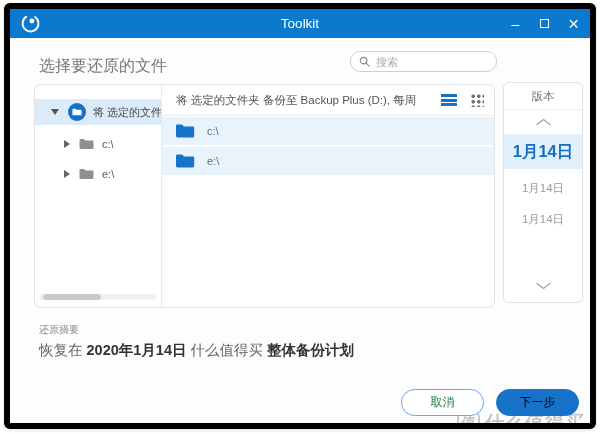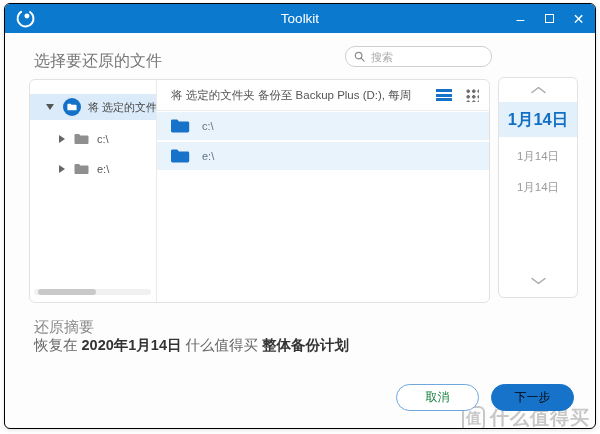--- a/index.html
+++ b/index.html
@@ -1,18 +1,18 @@
 <!DOCTYPE html>
 <html><head>
 <meta charset="utf-8">
 <style>
   * { margin:0; padding:0; box-sizing:border-box; }
   html,body { width:600px; height:434px; background:#fff; font-family:"Liberation Sans","DejaVu Sans",sans-serif; overflow:hidden; }
   .window { position:absolute; left:4px; top:3px; width:592px; height:426px; background:#fdfdfd;
-            border:1px solid #000000; border-radius:6px; overflow:hidden; box-shadow:0 1px 4px rgba(0,0,0,.12); }
+            border:6px solid #000000; border-radius:6px; overflow:hidden; box-shadow:0 1px 4px rgba(0,0,0,.12); }
 
   
   .titlebar { position:relative; height:29px; background:#0b79cd; display:flex; align-items:center; }
   .logo { margin-left:9px; width:23px; height:23px; flex:0 0 auto; }
   .win-title { position:absolute; left:0; right:0; text-align:center; color:#fff; font-size:13.5px; }
   .win-controls { position:absolute; right:2px; top:0; height:29px; display:flex; }
   .win-btn { width:29px; height:29px; display:flex; align-items:center; justify-content:center;
              color:#fff; font-size:14px; cursor:pointer; }
   .max-box { width:9px; height:9px; border:1.4px solid #fff; display:block; }
 
@@ -62,21 +62,21 @@
                   border:1px solid #e2e2e2; border-radius:6px; overflow:hidden; }
   .version-header { height:27px; border-bottom:1px solid #eee; display:flex; align-items:center; justify-content:center;
                     font-size:11.5px; color:#777; }
   .chev { display:flex; align-items:center; justify-content:center; height:24px; cursor:pointer; }
   .chev.down { position:absolute; left:0; right:0; bottom:4px; }
   .version-item { display:flex; align-items:center; justify-content:center; cursor:pointer; }
   .version-item.selected { height:35px; background:#e2f0fb; font-size:16.5px; font-weight:700; color:#1270c4; }
   .version-item.plain { height:31px; font-size:11.5px; color:#999; }
 
   
-  .summary-label { position:absolute; left:29px; top:314px; font-size:15px; color:#888; }
+  .summary-label { position:absolute; left:29px; top:314px; font-size:10px; color:#888; }
   .summary-line { position:absolute; left:29px; top:332px; font-size:14.5px; color:#666; }
   .summary-line b { color:#333; font-weight:700; }
   .btn { position:absolute; top:380px; width:83px; height:27px; border-radius:14px; font-size:12px;
          display:flex; align-items:center; justify-content:center; cursor:pointer; z-index:2;
          font-family:"Liberation Sans","DejaVu Sans",sans-serif; }
   .btn-cancel { left:391px; background:#fff; border:1px solid #6ea7dd; color:#15803d; }
   .btn-next { left:486px; background:#1673c9; border:1px solid #1673c9; color:#000000; }
 
   .watermark { position:absolute; right:5px; top:401px; display:flex; align-items:center; gap:5px;
                color:rgba(110,110,110,.38); z-index:1; font-weight:700; }
@@ -166,20 +166,21 @@
           <svg width="20" height="16" viewBox="0 0 20 16">
             <path d="M1 3 Q1 1.6 2.4 1.6 L7.2 1.6 L9 3.6 L17.8 3.6 Q19.2 3.6 19.2 5 L19.2 13 Q19.2 14.4 17.8 14.4 L2.4 14.4 Q1 14.4 1 13 Z" fill="#1673c9"></path>
           </svg>
           <span class="file-row-label">e:\</span>
         </div>
       </div>
     </div>
   </div>
 
   <div class="version-card">
+    <div class="version-header">版本</div>
     <div class="chev">
       <svg width="15" height="8" viewBox="0 0 15 8">
         <polyline points="1,6.5 7.5,1.5 14,6.5" fill="none" stroke="#a8a8a8" stroke-width="1.4" stroke-linecap="round" stroke-linejoin="round"></polyline>
       </svg>
     </div>
     <div class="version-item selected">1月14日</div>
     <div class="version-item plain" style="margin-top:4px;">1月14日</div>
     <div class="version-item plain">1月14日</div>
     <div class="chev down">
       <svg width="15" height="8" viewBox="0 0 15 8">

